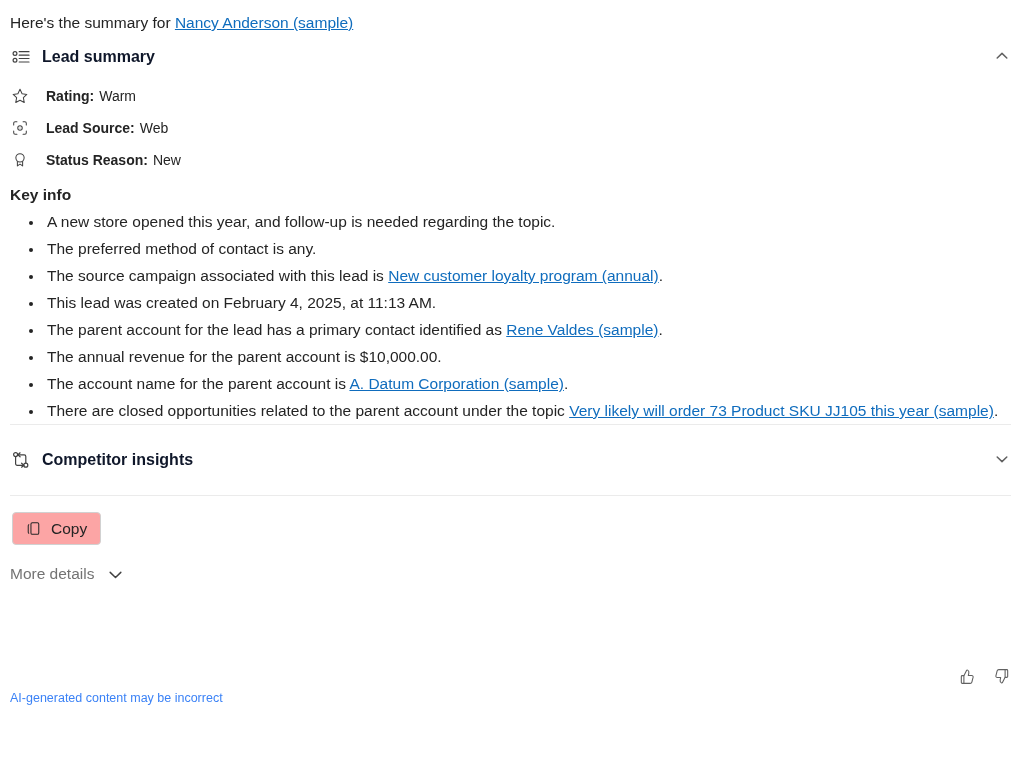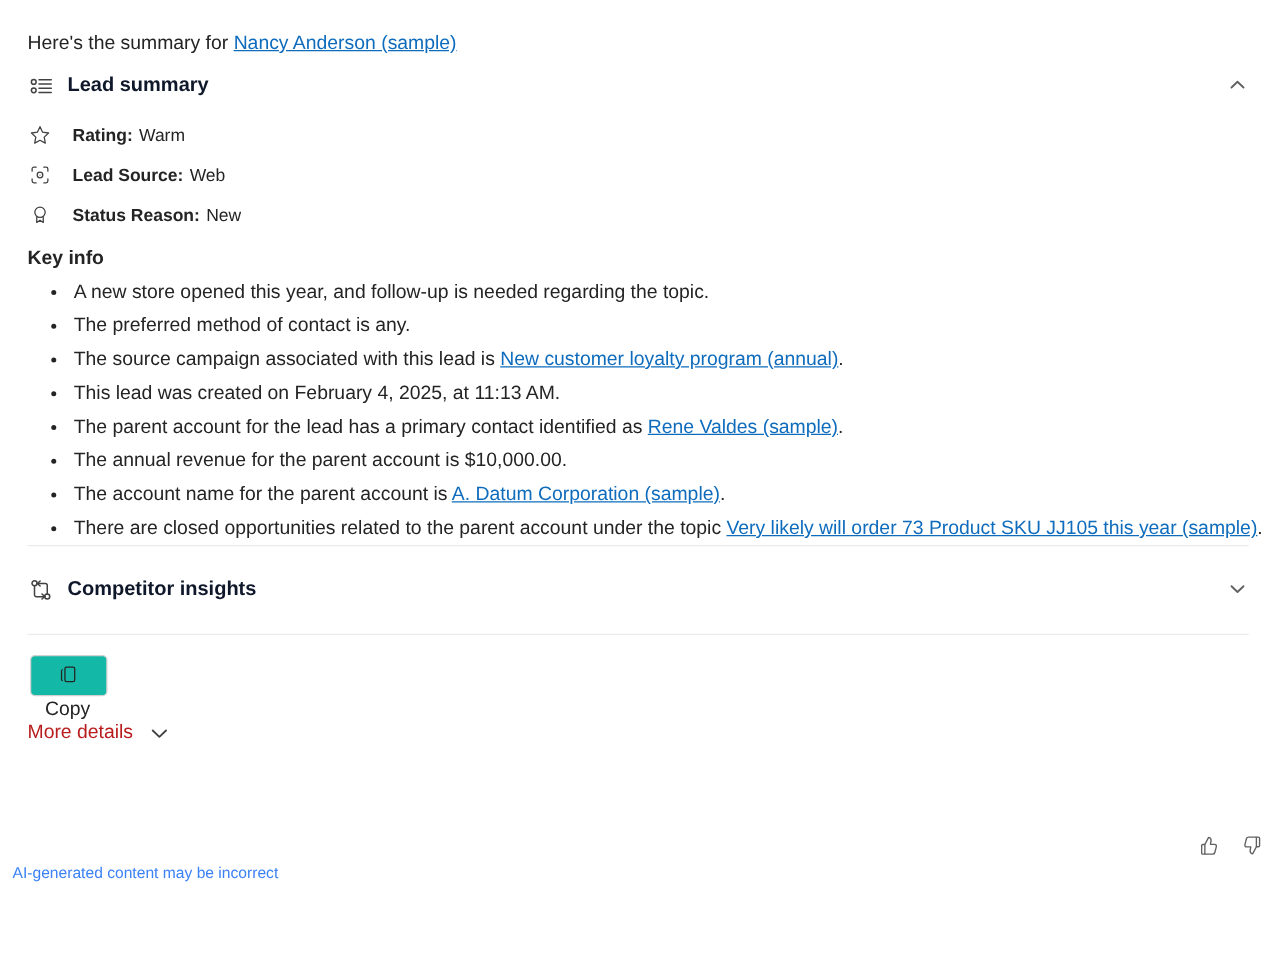--- a/index.html
+++ b/index.html
@@ -11,21 +11,21 @@
     width: 1025px;
     height: 765px;
     font-family: "Liberation Sans", sans-serif;
     color: #242424;
     font-size: 15.5px;
     overflow: hidden;
     position: relative;
   }
 
   .page {
-    padding: 12px;
+    padding: 0;
     position: relative;
     width: 1025px;
     height: 713px;
     box-sizing: border-box;
   }
 
   
   .intro {
     padding: 12px 12px 0 10px;
     font-size: 15.5px;
@@ -144,48 +144,47 @@
     display: flex;
     gap: 12px;
     padding: 16px 10px 0 12px;
   }
   .btn {
     display: inline-flex;
     align-items: center;
     gap: 9px;
     border: 1px solid #d1d1d1;
     border-radius: 4px;
-    background: #14b8a6;
+    background: #fca5a5;
     padding: 6px 13px 6px 11px;
     font-family: "Liberation Sans", sans-serif;
     font-size: 15.5px;
     color: #242424;
     cursor: pointer;
     line-height: 22px;
     height: 33px;
     box-sizing: border-box;
-    flex-direction: column;
   }
   .btn .btn-icon {
     width: 18px;
     height: 18px;
     display: flex;
     align-items: center;
     justify-content: center;
     color: #242424;
   }
 
   
   .more-details {
     display: inline-flex;
     align-items: center;
     gap: 12px;
     padding: 20px 0 0 10px;
     font-size: 15.5px;
-    color: #b91c1c;
+    color: #737373;
     cursor: pointer;
   }
   .more-details .md-chevron {
     width: 18px;
     height: 18px;
     color: #424242;
     display: flex;
     align-items: center;
     justify-content: center;
   }

